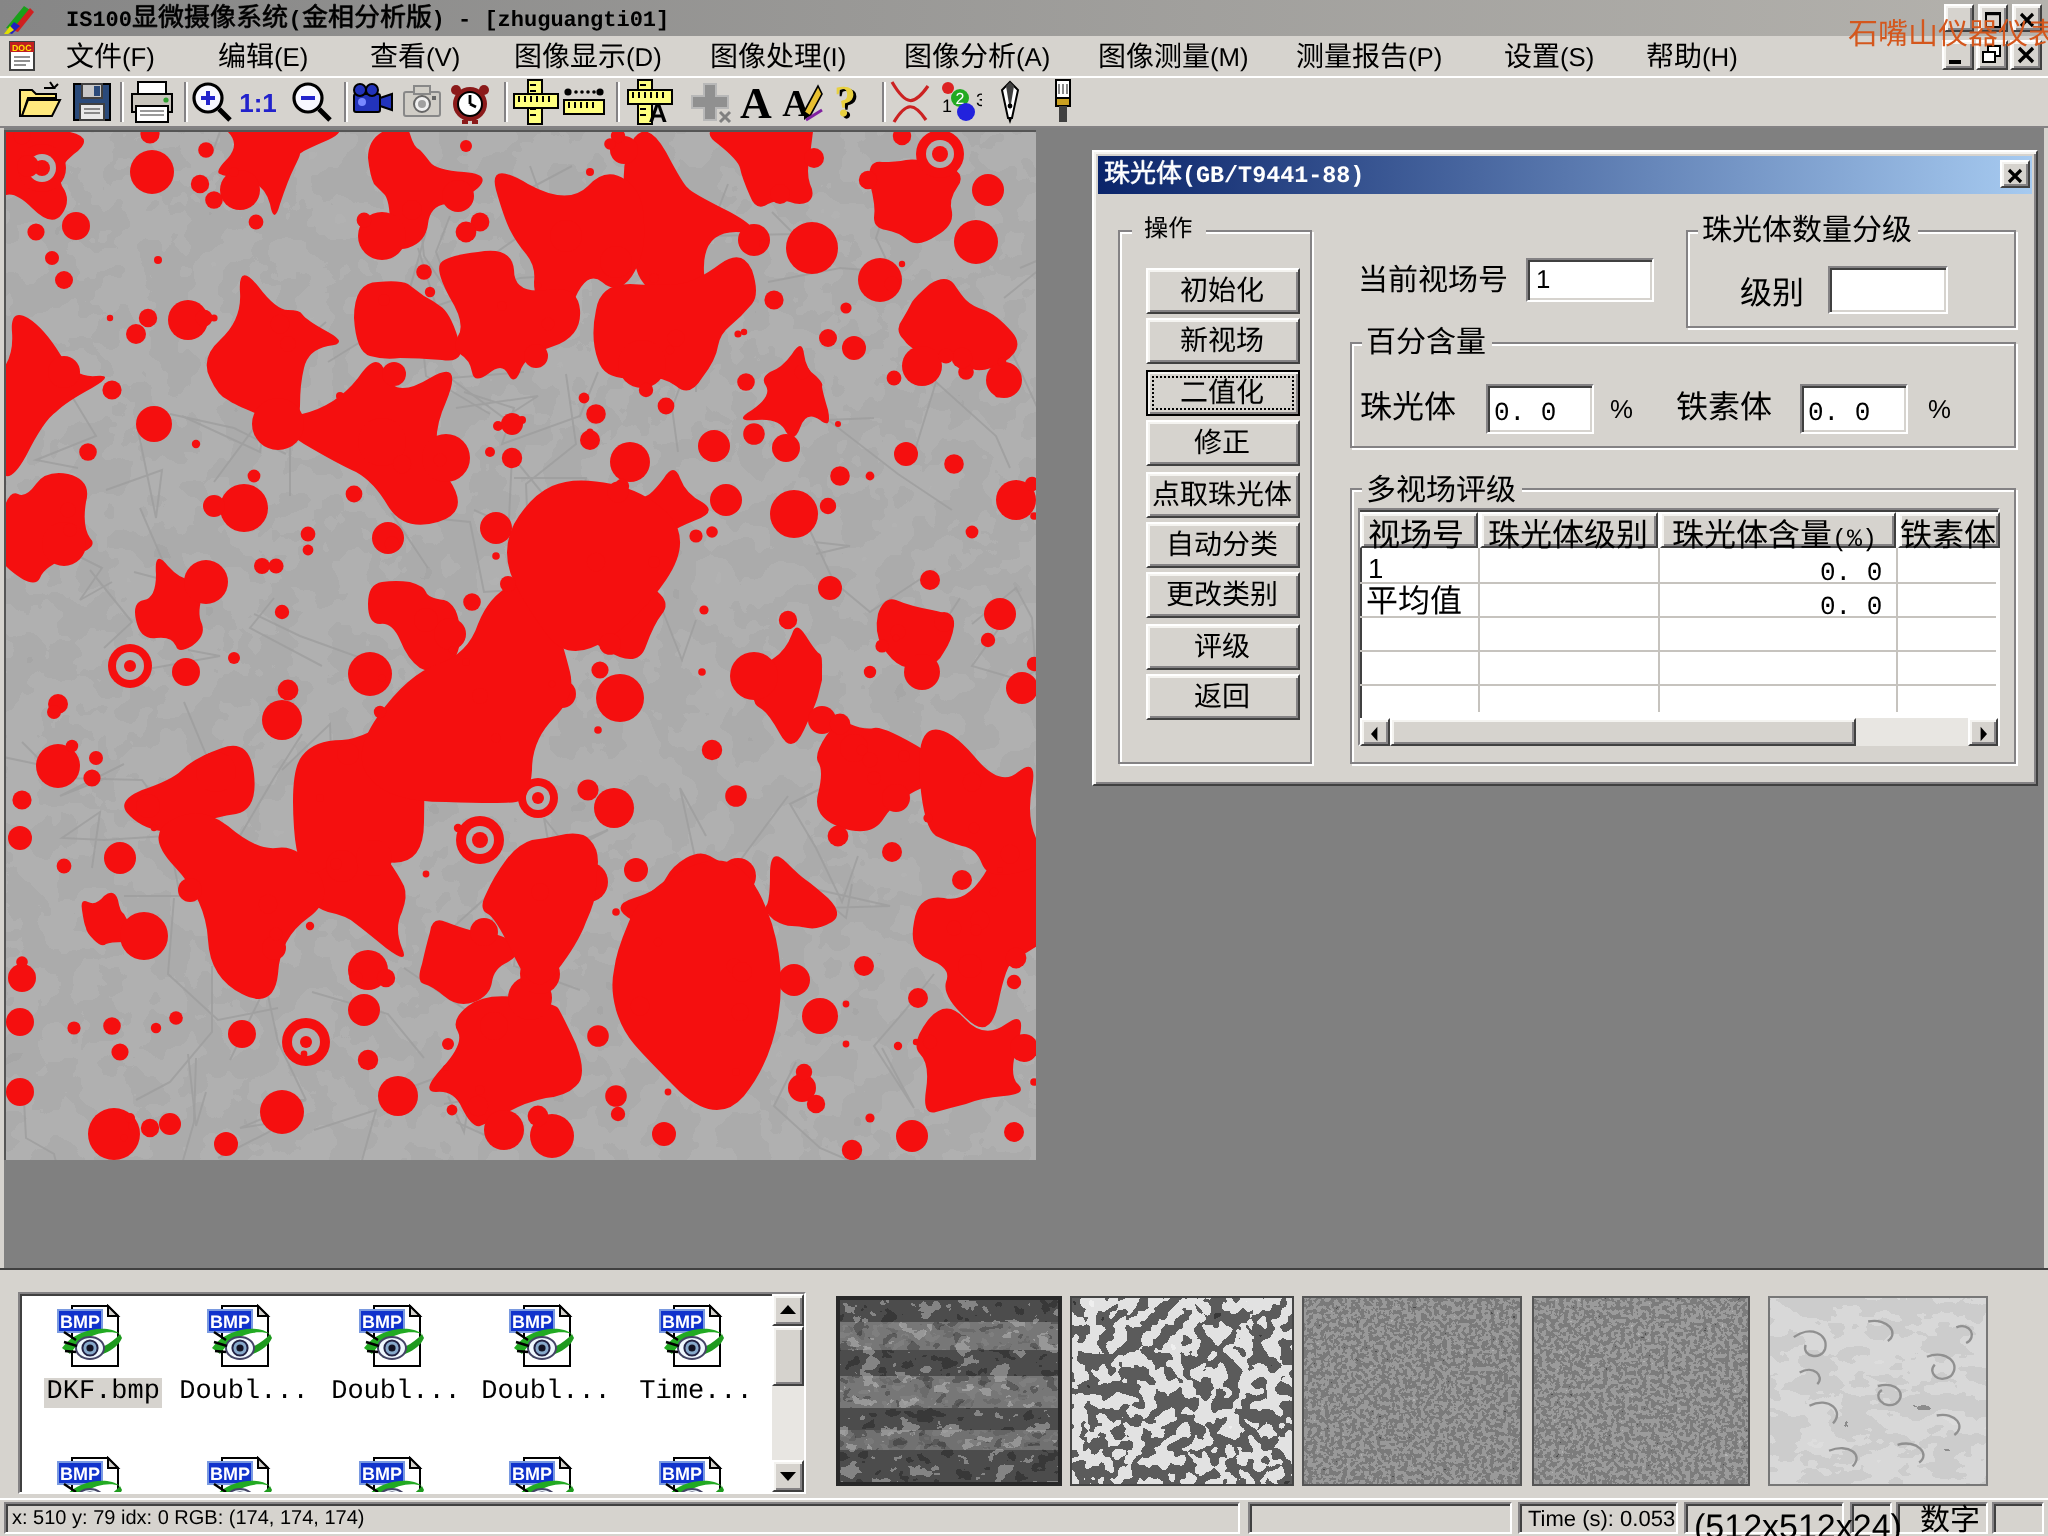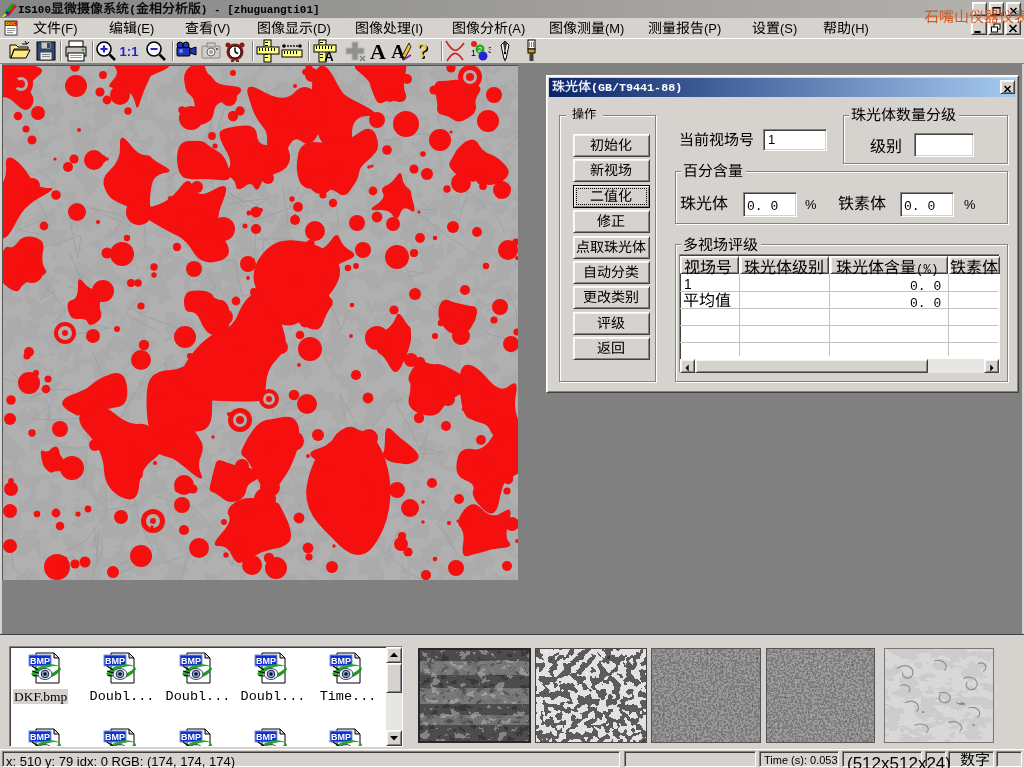--- a/index.html
+++ b/index.html
@@ -87,21 +87,21 @@
       <path id="u94C1" d="M184 838C152 744 95 655 32 596C45 580 65 541 71 526C108 561 143 606 173 656H430V728H213C228 757 241 788 252 818ZM59 344V275H211V68C211 26 183 2 164 -8C177 -24 195 -56 201 -75C218 -58 246 -42 432 58C427 73 420 102 417 122L283 54V275H429V344H283V479H404V547H109V479H211V344ZM662 835V660H561C570 702 579 745 585 789L514 800C499 681 470 564 423 486C440 478 471 460 485 449C507 488 527 537 543 591H662V528C662 486 662 440 657 393H447V321H647C624 197 563 69 407 -24C425 -38 450 -64 461 -79C594 8 664 119 699 232C743 95 811 -15 914 -76C925 -56 948 -29 965 -14C852 45 779 170 742 321H953V393H731C735 440 736 485 736 528V591H929V660H736V835Z"></path>
     </defs>
   </svg>
 <div class="abs" style="left:0;top:0;width:1024px;height:18px;background:linear-gradient(90deg,#868686,#b4b2ad)"></div>
 <svg class="abs" style="left:2px;top:1px" width="16" height="16" viewBox="0 0 16 16">
 <path d="M1 13 L10 2 L13 4 L5 14 Z" fill="#1aa01a"></path>
 <path d="M4 14 L13 3 L15 5 L7 15 Z" fill="#d02020"></path>
 <path d="M1 15 L5 10 L8 12 L4 16 Z" fill="#2020c0"></path>
 <path d="M0 16 L3 12 L5 14 L2 16 Z" fill="#e0e000"></path>
   </svg>
-<div class="abs" style="left:18px;top:2px"><svg width="304" height="16" viewBox="0 0 304 16" style="overflow:visible">
+<div class="abs" style="left:33px;top:2px"><svg width="304" height="16" viewBox="0 0 304 16" style="overflow:visible">
       <text x="0.0" y="11" font-family="Liberation Mono" font-size="11" font-weight="bold" fill="#000" xml:space="preserve">IS100</text>
       <g transform="translate(33,11) scale(0.0130,-0.0130)" fill="#000" stroke="#000" stroke-width="28">
         <use href="#u663E"></use>
       </g>
       <g transform="translate(46,11) scale(0.0130,-0.0130)" fill="#000" stroke="#000" stroke-width="28">
         <use href="#u5FAE"></use>
       </g>
       <g transform="translate(59,11) scale(0.0130,-0.0130)" fill="#000" stroke="#000" stroke-width="28">
         <use href="#u6444"></use>
       </g>
@@ -1298,21 +1298,21 @@
 <path d="M32 15 C28 20 20 23 12 27 C20 27 30 24 33 17 Z" fill="#1e9a1e"></path>
 <ellipse cx="17" cy="22" rx="7" ry="5.5" fill="#f0f8ff" stroke="#446"></ellipse>
 <circle cx="17" cy="22" r="3.8" fill="#88aacc" stroke="#224"></circle>
 <circle cx="17" cy="22" r="1.8" fill="#112"></circle>
 <path d="M10 18 L4 14 M10.5 21 L4 19 M10 24 L4.5 23.5" stroke="#000" stroke-width="1.2"></path>
 </symbol>
   </svg>
 <svg class="abs" style="left:28px;top:652px;z-index:5" width="38" height="34">
     <use href="#bmpi"></use>
   </svg>
-<div class="abs" style="left:13px;top:689px;width:68px;text-align:left;z-index:5;font-family:Liberation Serif, serif;font-size:13.5px;color:#000"><span style="background:#d6d3ce;padding:0 1px">DKF.bmp</span></div>
+<div class="abs" style="left:13px;top:689px;width:68px;text-align:right;z-index:5;font-family:Liberation Mono, monospace;font-size:13.5px;color:#000"><span style="background:#d6d3ce;padding:0 1px">DKF.bmp</span></div>
 <svg class="abs" style="left:28px;top:728px;z-index:5;clip-path:inset(0 0 16px 0)" width="38" height="34">
     <use href="#bmpi"></use>
   </svg>
 <svg class="abs" style="left:103px;top:652px;z-index:5" width="38" height="34">
     <use href="#bmpi"></use>
   </svg>
 <div class="abs" style="left:88px;top:689px;width:68px;text-align:center;z-index:5;font-family:'Liberation Mono',monospace;font-size:13.5px;color:#000"><span style="padding:0 1px">Doubl...</span></div>
 <svg class="abs" style="left:103px;top:728px;z-index:5;clip-path:inset(0 0 16px 0)" width="38" height="34">
     <use href="#bmpi"></use>
   </svg>
@@ -1440,21 +1440,21 @@
     </g>
   </svg>
 <div class="abs" style="left:0;top:749px;width:1024px;height:19px;background:#d6d3ce;border-top:1px solid #fff"></div>
 <div class="abs sunk2" style="left:2px;top:751px;width:618px;height:16px"></div>
 <div class="abs sunk2" style="left:624px;top:751px;width:132px;height:16px"></div>
 <div class="abs sunk2" style="left:759px;top:751px;width:80px;height:16px"></div>
 <div class="abs sunk2" style="left:842px;top:751px;width:80px;height:16px"></div>
 <div class="abs sunk2" style="left:925px;top:751px;width:21px;height:16px"></div>
 <div class="abs sunk2" style="left:948px;top:751px;width:46px;height:16px"></div>
 <div class="abs sunk2" style="left:996px;top:751px;width:26px;height:16px"></div>
-<div class="abs" style="left:6px;top:754px;font-size:13px;color:#000">x: 510 y: 79 idx: 0 RGB: (174, 174, 174)</div>
+<div class="abs" style="left:6px;top:754px;font-size:10px;color:#000">x: 510 y: 79 idx: 0 RGB: (174, 174, 174)</div>
 <div class="abs" style="left:764px;top:754px;font-size:11px;color:#000">Time (s): 0.053</div>
 <div class="abs" style="left:847px;top:754px;font-size:17px;color:#000">(512x512x24)</div>
 <div class="abs " style="left:960px;top:752px"><svg width="31" height="18" viewBox="0 0 31 18" style="overflow:visible">
       <g transform="translate(0,13) scale(0.0150,-0.0150)" fill="#000">
         <use href="#u6570"></use>
       </g>
       <g transform="translate(15,13) scale(0.0150,-0.0150)" fill="#000">
         <use href="#u5B57"></use>
       </g>
     </svg></div>

